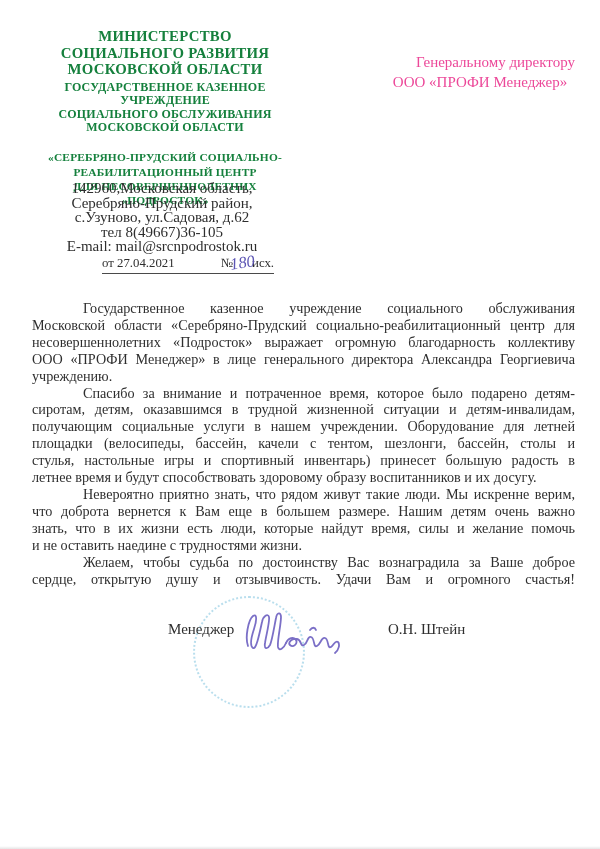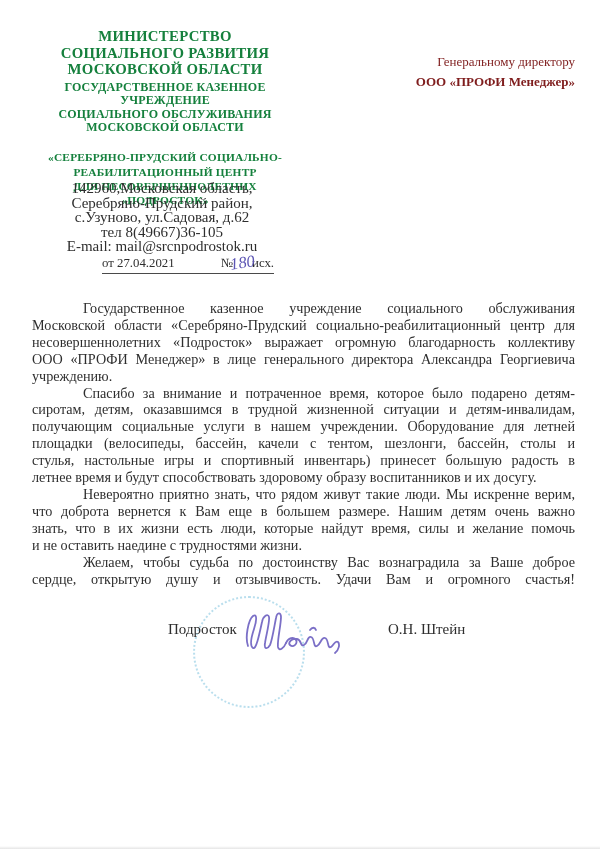--- a/index.html
+++ b/index.html
@@ -26,22 +26,22 @@
   
   .ref{position:absolute;left:102px;top:254px;width:172px;display:flex;
     justify-content:space-between;align-items:baseline;font-size:12.8px;
     border-bottom:1px solid #4a4a4a;padding-bottom:2px;color:#2e2e2e;white-space:nowrap;}
   .refnum{display:inline-flex;align-items:baseline;}
   .hand{color:#5c55b4;font-size:16.5px;font-style:italic;display:inline-block;
     transform:rotate(-9deg) translateY(1px);margin:0 -3px;line-height:1;}
 
   
   .recipient{position:absolute;left:385px;top:52px;width:190px;text-align:right;
-    font-size:13px;line-height:20px;color:#7f1d1d;}
-  .recipient .rc2{text-align:right;font-weight:bold;}
+    font-size:15px;line-height:20px;color:#ec4899;}
+  .recipient .rc2{text-align:center;}
   .recipient .rc3{padding-right:8px;}
 
   
   .letterbody{position:absolute;left:32px;top:300px;width:543px;
     font-size:14.2px;line-height:16.9px;color:#2e2e2e;}
   .par{margin:0;padding:0;font-family:Liberation Serif, serif;}
   .ln{display:block;}
   .jl{text-align:justify;text-align-last:justify;}
   .ll{text-align:left;}
   .ind{text-indent:51px;}
@@ -130,16 +130,16 @@
   <div class="stamp"></div>
 
   <svg class="sig-svg" width="100" height="56" viewBox="0 0 100 56" fill="none">
     <g stroke="#7468c4" stroke-width="1.8" stroke-linecap="round" stroke-linejoin="round" fill="none" opacity="0.95">
       <path d="M4 40 C1 32 4 14 9 10 C13 7 13 14 10 23 C7 32 6 40 9 42 C12 44 15 30 18 16 C19 10 24 7 25 11 C26 15 22 30 21 37 C20 43 23 44 26 39 C28 35 30 22 32 12 C33 6 37 6 37 11 C37 19 33 35 34 41 C35 46 40 42 42 37"></path>
       <path d="M42 37 C44 32 50 30 52 34 C54 38 49 42 46 39 C44 37 47 32 53 33 C58 34 56 41 60 39 C64 37 63 30 67 31 C71 32 69 42 73 40 C77 38 77 31 81 32 C85 33 83 43 87 41 C90 39 91 34 94 36 C96 38 95 44 91 47"></path>
       <path d="M66 24 C68 21 71 21 72 24"></path>
     </g>
   </svg>
 
-  <div class="sig-title">Подросток</div>
+  <div class="sig-title">Менеджер</div>
   <div class="sig-name">О.Н. Штейн</div>
 
 </div>
 
 </body></html>

